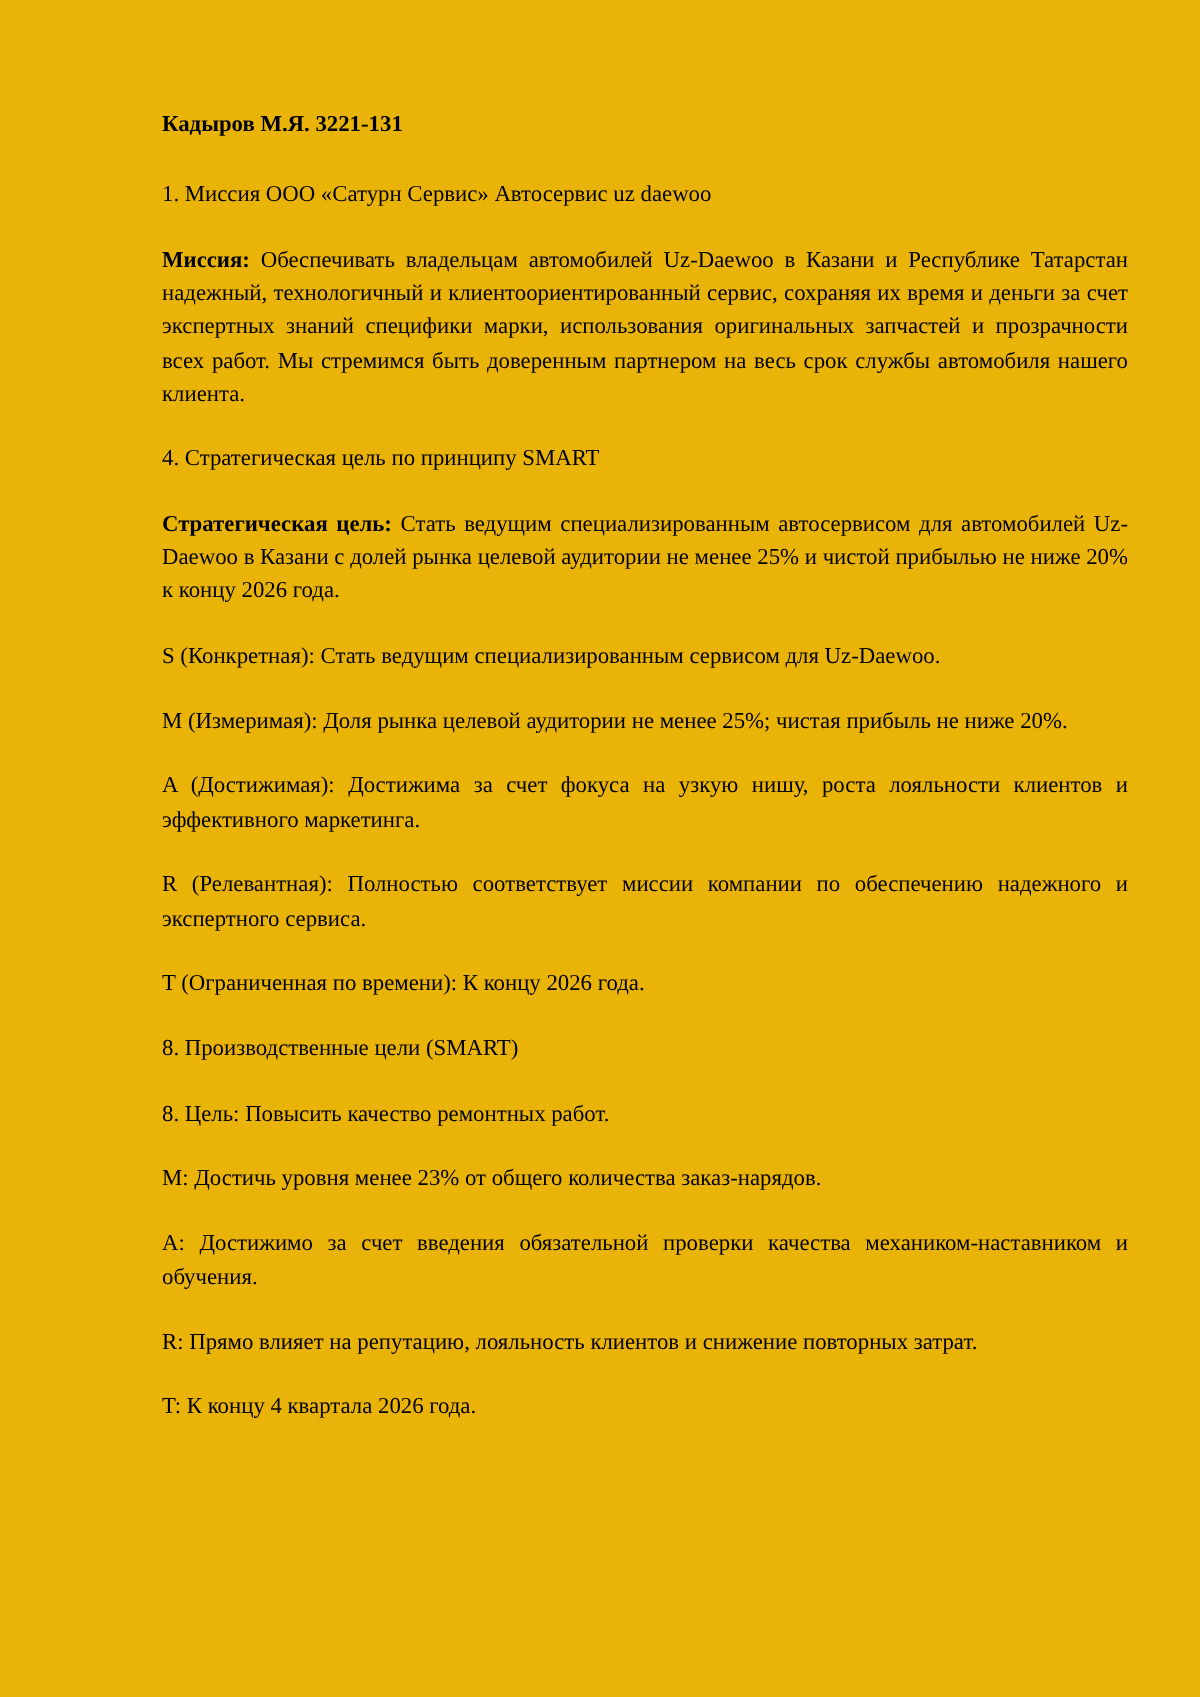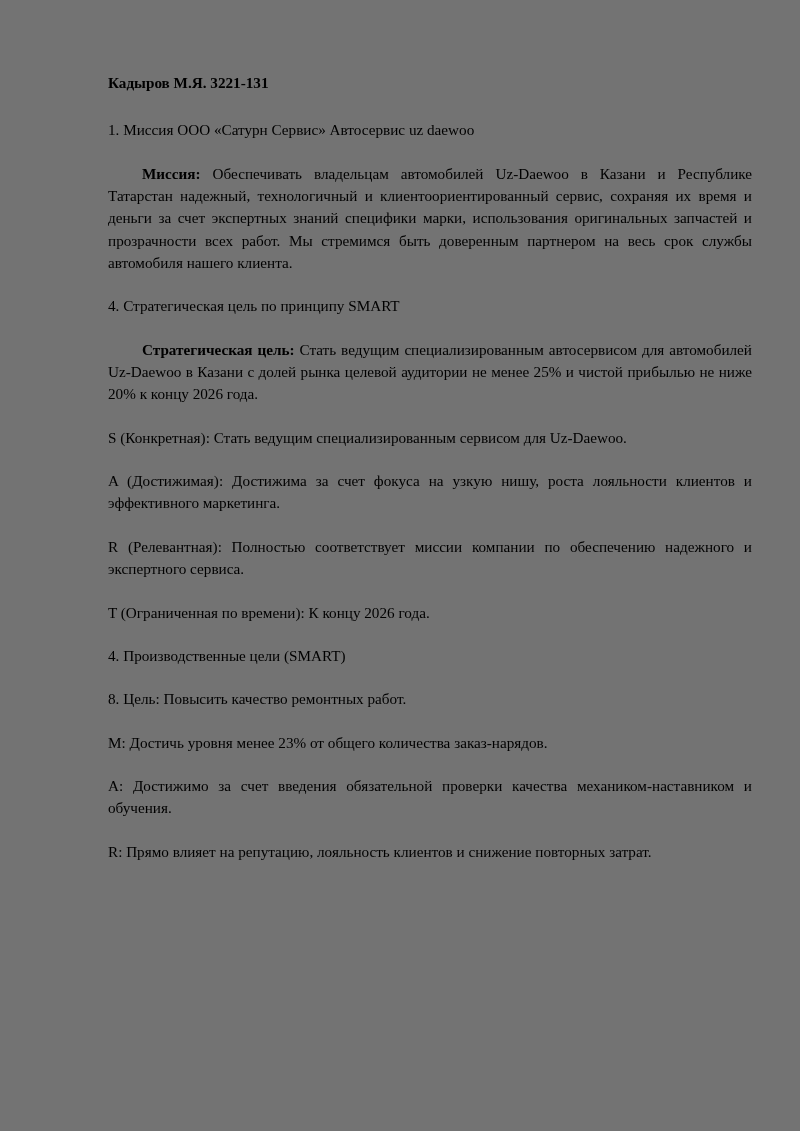--- a/index.html
+++ b/index.html
@@ -11,21 +11,21 @@
     width: 800px;
     height: 1131px;
     font-family: "Liberation Serif", "DejaVu Serif", serif;
     color: #000000;
     -webkit-font-smoothing: antialiased;
   }
   .page {
     position: relative;
     width: 800px;
     height: 1131px;
-    background: #737373;
+    background: #eab308;
     box-sizing: border-box;
     padding: 72px 56px 40px 108px;
   }
   .doc-body {
     width: 644px;
   }
   p {
     margin: 0 0 21px 0;
     font-size: 15.2px;
     line-height: 1.47;
@@ -33,21 +33,20 @@
     text-justify: inter-word;
   }
   p.last {
     margin-bottom: 0;
   }
   .heading {
     font-weight: normal;
   }
   .lead {
     font-weight: bold;
-    margin-left: 34px;
   }
   .title-line {
     font-weight: bold;
     margin-bottom: 25px;
   }
   .nojust {
     text-align: left;
   }
 </style>
 </head>
@@ -61,33 +60,35 @@
     <p class="heading nojust">1. Миссия ООО «Сатурн Сервис» Автосервис uz daewoo</p>
 
     <p><span class="lead">Миссия:</span><span> Обеспечивать владельцам автомобилей Uz-Daewoo в Казани и Республике Татарстан надежный, технологичный и клиентоориентированный сервис, сохраняя их время и деньги за счет экспертных знаний специфики марки, использования оригинальных запчастей и прозрачности всех работ. Мы стремимся быть доверенным партнером на весь срок службы автомобиля нашего клиента.</span></p>
 
     <p class="heading nojust">4. Стратегическая цель по принципу SMART</p>
 
     <p><span class="lead">Стратегическая цель:</span><span> Стать ведущим специализированным автосервисом для автомобилей Uz-Daewoo в Казани с долей рынка целевой аудитории не менее 25% и чистой прибылью не ниже 20% к концу 2026 года.</span></p>
 
     <p class="nojust">S (Конкретная): Стать ведущим специализированным сервисом для Uz-Daewoo.</p>
 
+    <p class="nojust">M (Измеримая): Доля рынка целевой аудитории не менее 25%; чистая прибыль не ниже 20%.</p>
 
     <p>A (Достижимая): Достижима за счет фокуса на узкую нишу, роста лояльности клиентов и эффективного маркетинга.</p>
 
     <p>R (Релевантная): Полностью соответствует миссии компании по обеспечению надежного и экспертного сервиса.</p>
 
     <p class="nojust">T (Ограниченная по времени): К концу 2026 года.</p>
 
-    <p class="heading nojust">4. Производственные цели (SMART)</p>
+    <p class="heading nojust">8. Производственные цели (SMART)</p>
 
     <p class="heading nojust">8. Цель: Повысить качество ремонтных работ.</p>
 
 
     <p class="nojust">M: Достичь уровня менее 23% от общего количества заказ-нарядов.</p>
 
     <p>A: Достижимо за счет введения обязательной проверки качества механиком-наставником и обучения.</p>
 
     <p class="nojust">R: Прямо влияет на репутацию, лояльность клиентов и снижение повторных затрат.</p>
 
+    <p class="nojust last">T: К концу 4 квартала 2026 года.</p>
 
   </div>
 </div>
 
 </body></html>

